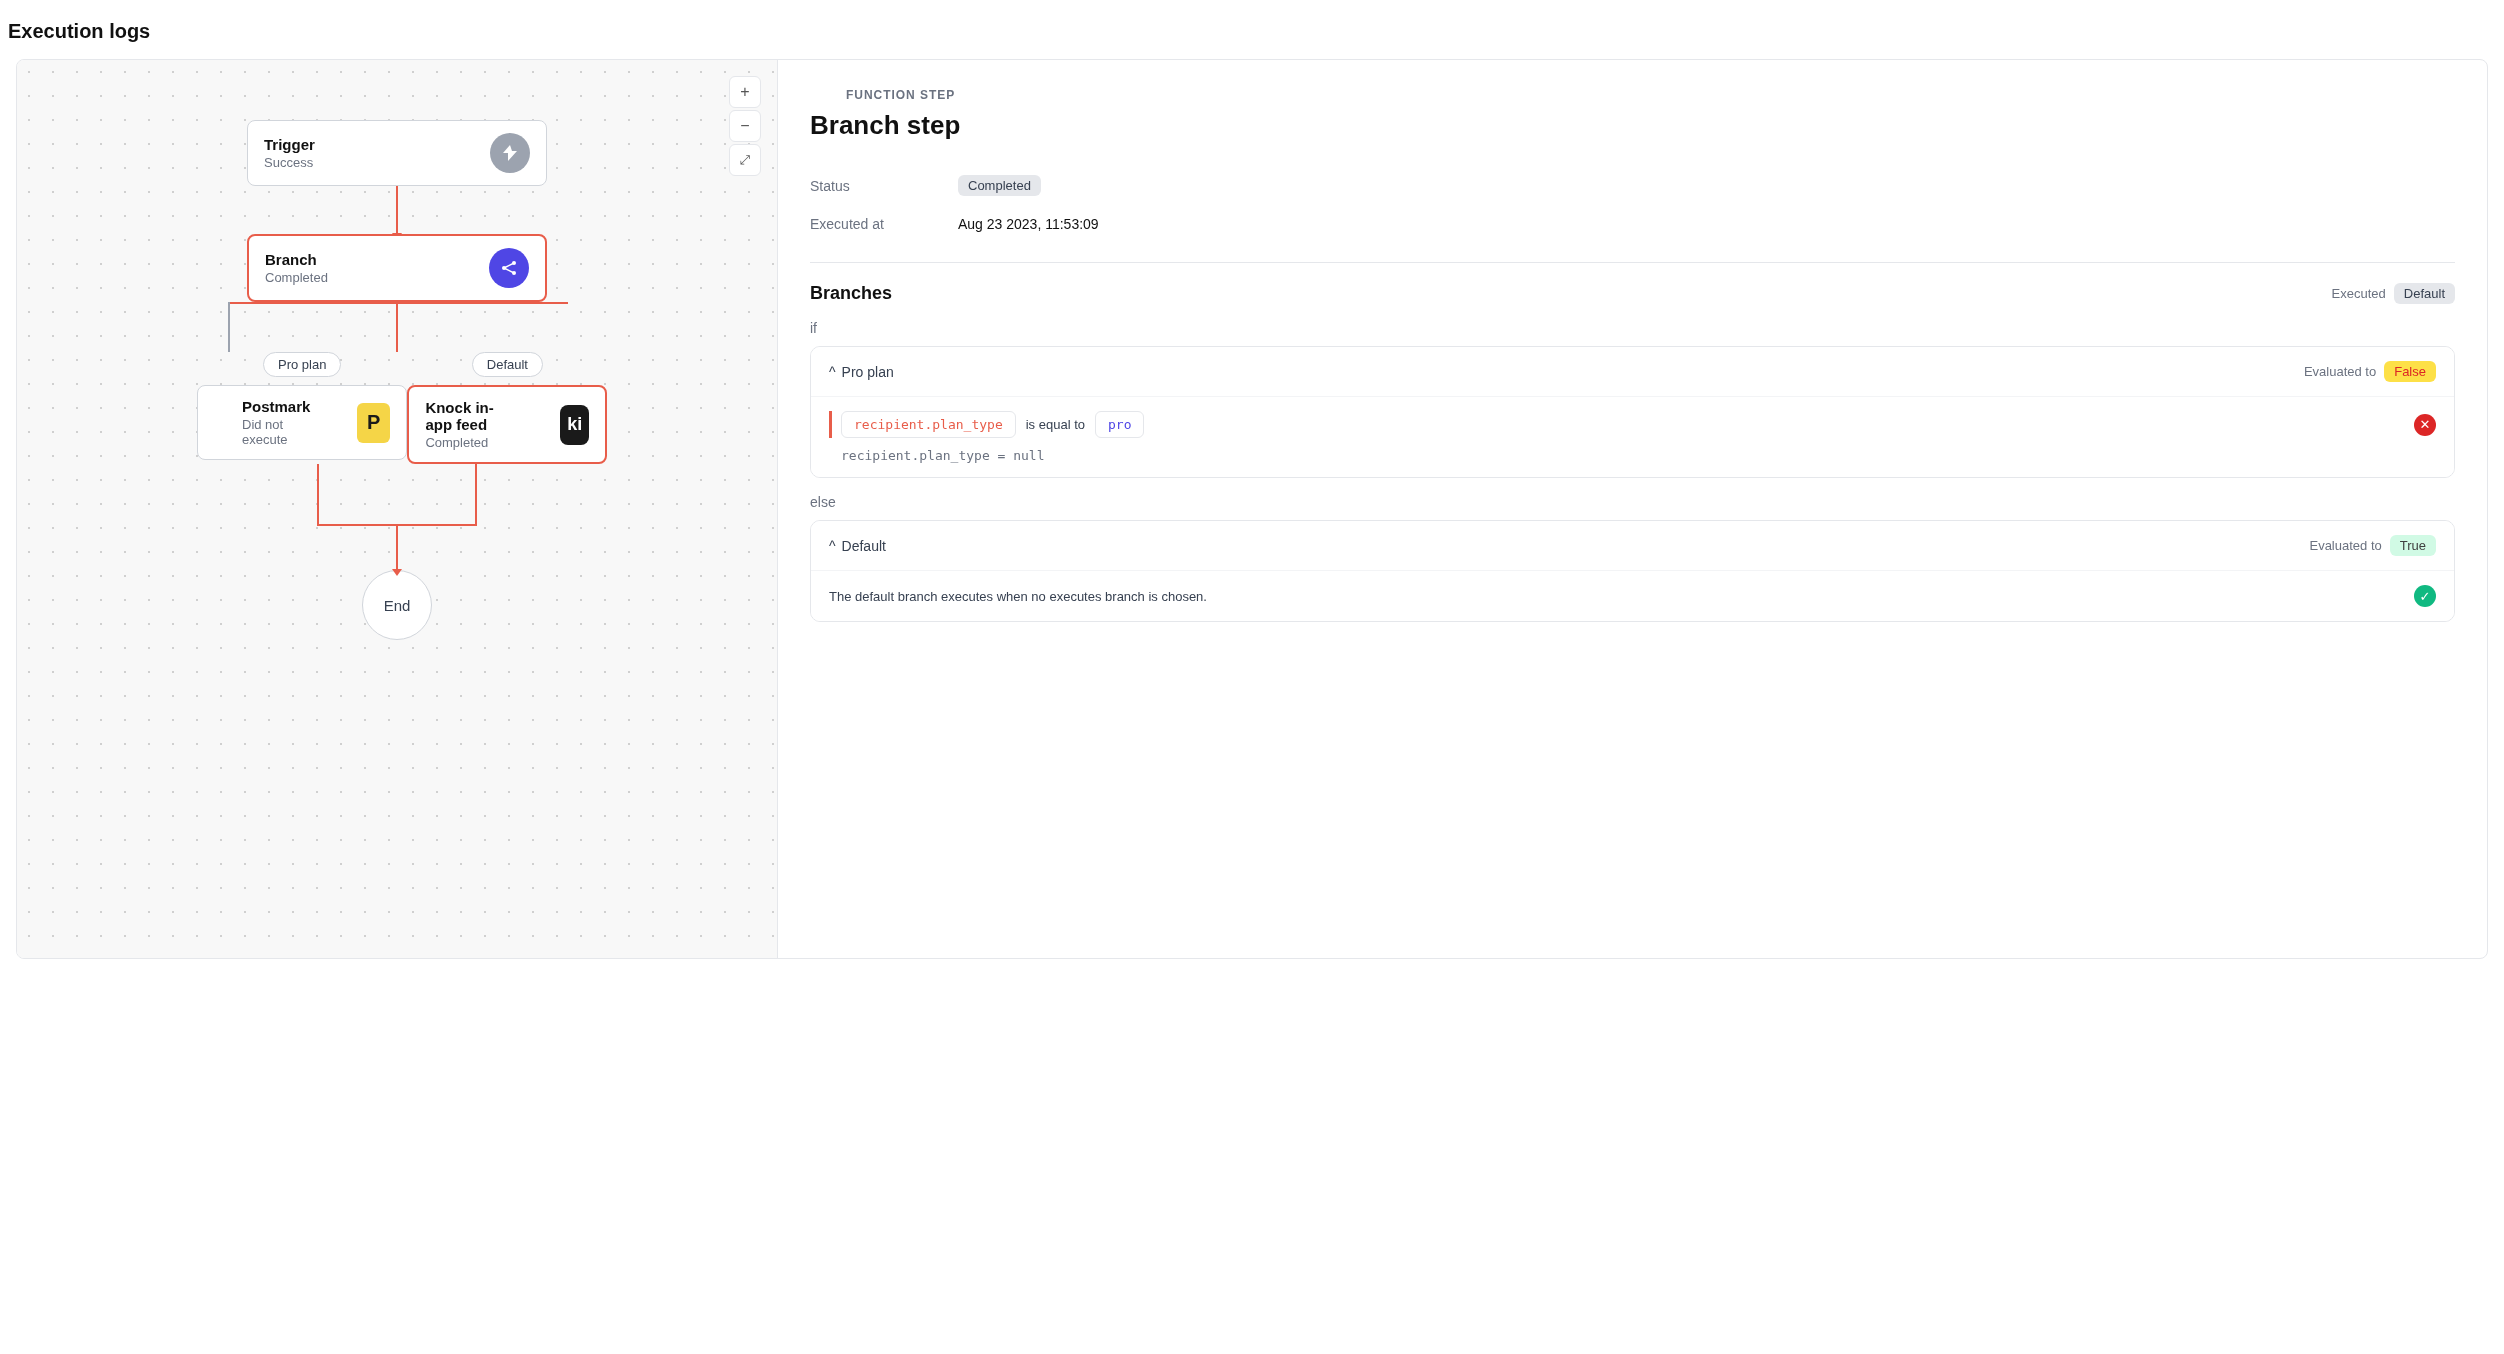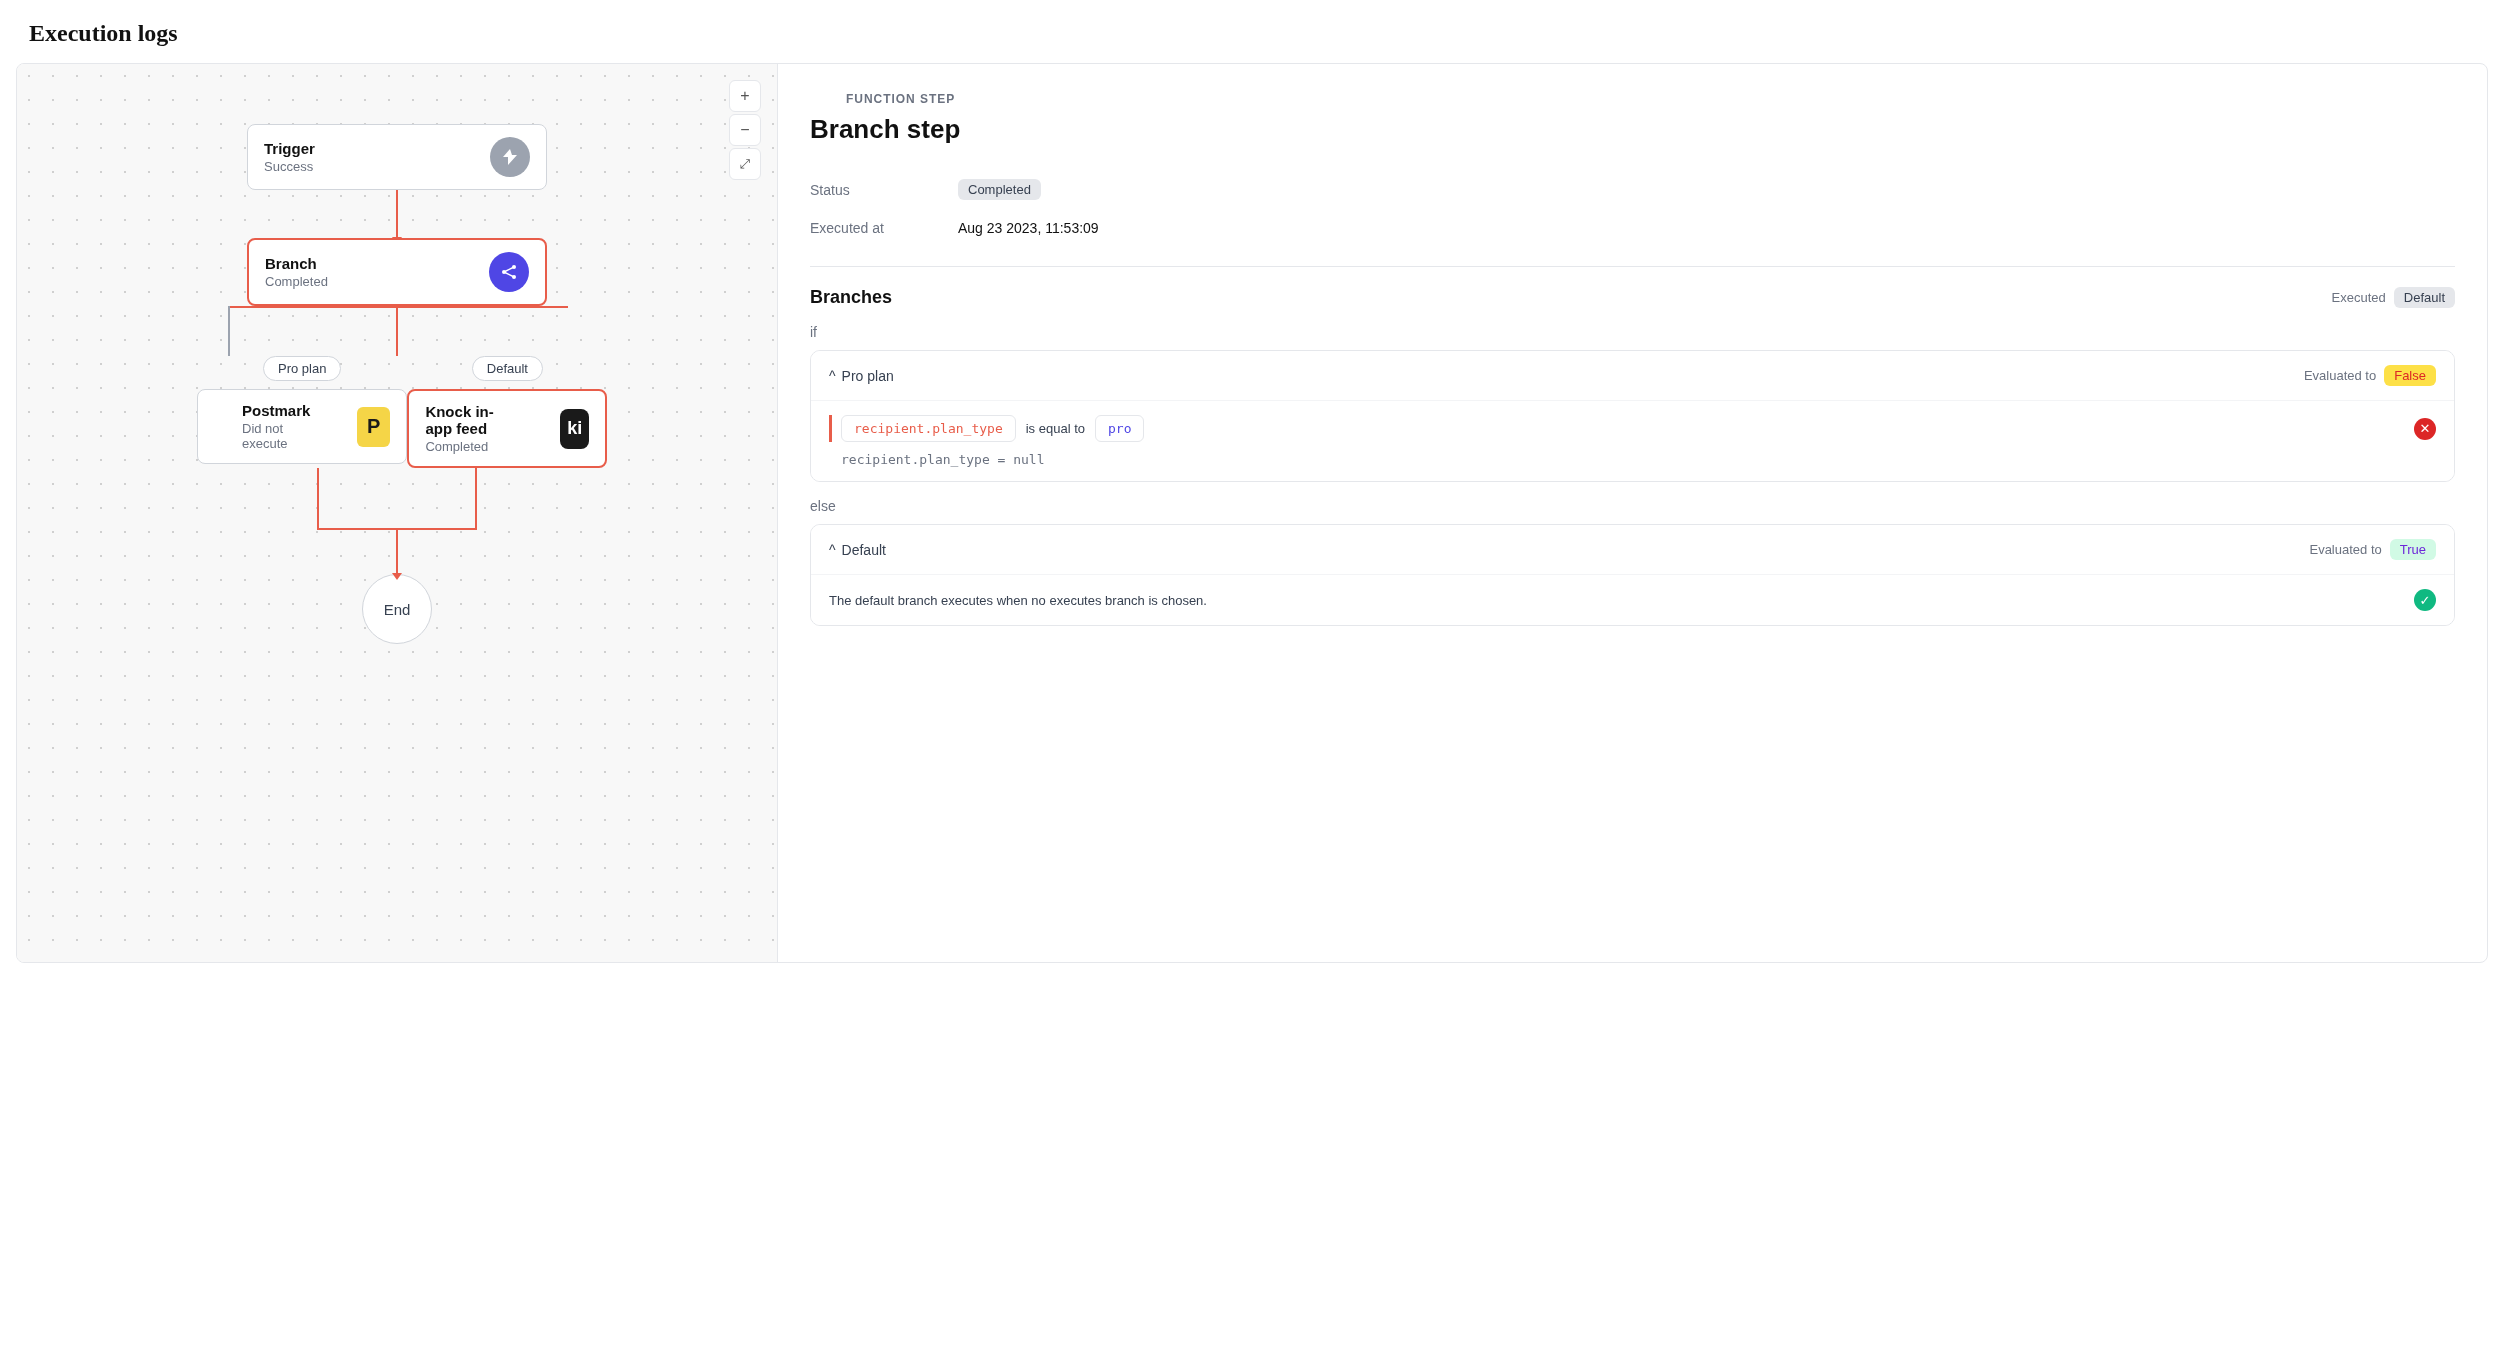--- a/index.html
+++ b/index.html
@@ -1,23 +1,22 @@
 <!DOCTYPE html>
 <html><head>
   <meta charset="utf-8">
   <style>
     * { box-sizing: border-box; margin: 0; padding: 0; }
     body { font-family: -apple-system, BlinkMacSystemFont, 'Segoe UI', sans-serif; background: #fff; color: #1a1a1a; font-size: 14px; }
 
     .page-title {
-      font-size: 24px;
+      font-size: 20px;
       font-weight: 700;
-      padding: 20px 29px 16px;
+      padding: 20px 8px 16px;
       color: #111;
-      font-family: Liberation Serif, serif;
     }
 
     .main-container {
       display: flex;
       border: 1px solid #e5e7eb;
       margin: 0 16px 16px;
       border-radius: 8px;
       overflow: hidden;
       min-height: 900px;
     }
@@ -330,21 +329,21 @@
     .badge-false {
       background: #fde047;
       color: #dc2626;
       padding: 3px 10px;
       border-radius: 6px;
       font-size: 13px;
     }
 
     .badge-true {
       background: #d1fae5;
-      color: #6d28d9;
+      color: #404040;
       padding: 3px 10px;
       border-radius: 6px;
       font-size: 13px;
     }
 
     .condition-row {
       display: flex;
       align-items: center;
       gap: 10px;
       margin-bottom: 10px;

